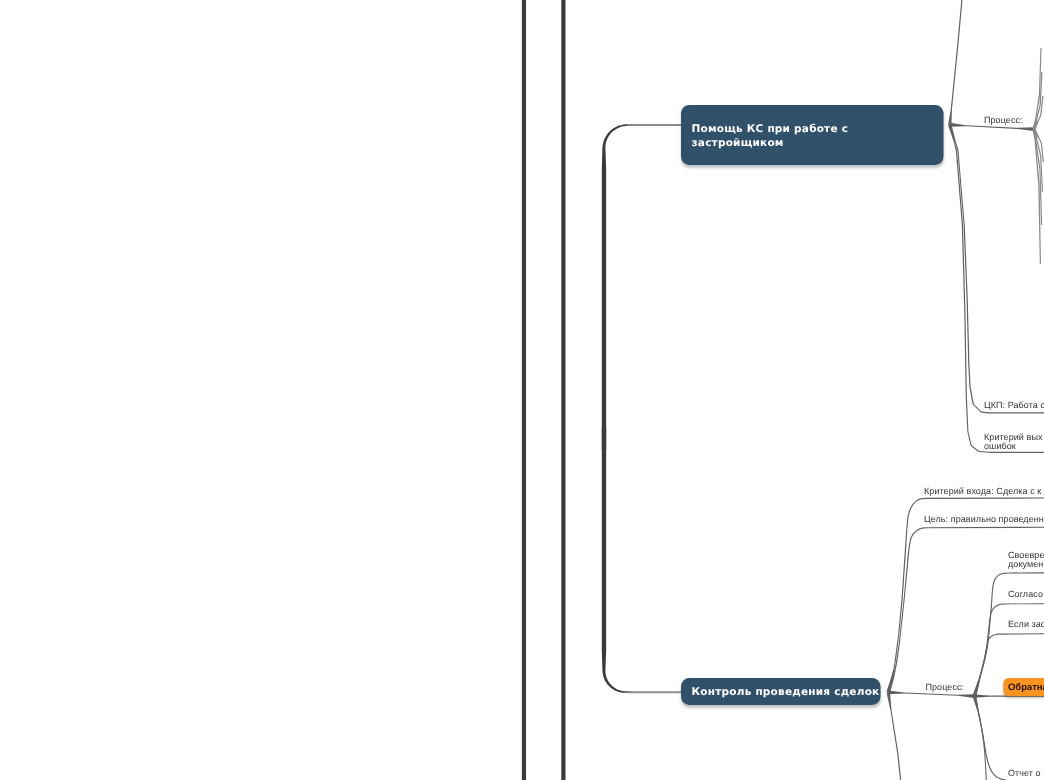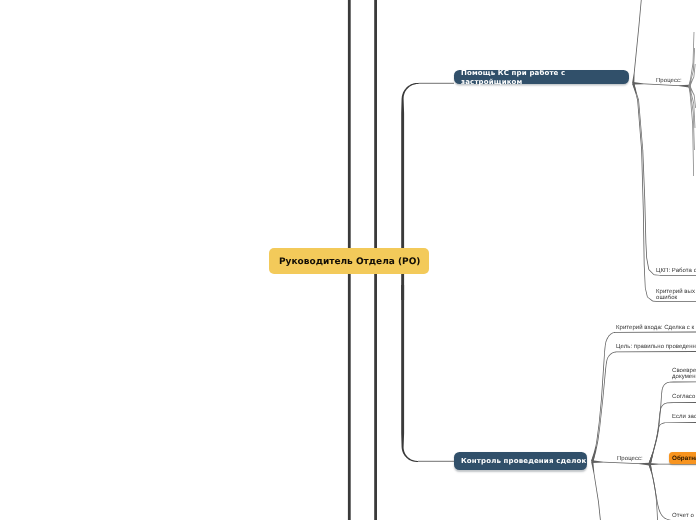--- a/index.html
+++ b/index.html
@@ -56,25 +56,22 @@
       <path fill="#606060" d="M591.1 461.8L593.5 473.1L593.7 473.9L598.1 502.1L600.2 522L601 522L598.9 502L594.4 473.8L594.3 473L593.3 461.4Z"></path>
       <path fill="#606060" d="M592.1 462.9L603.2 462.4L638.5 463.9L649.5 465.4L649.7 462.8L638.6 463.2L603.3 461.7L592.3 460.3Z"></path>
       <path fill="#606060" d="M650.7 464.4L653.7 451.9L656.1 443L657.1 439L658 434.9L658.8 430L659.7 422.4L661.3 404.2L661.9 394.4L662.3 391.4L662.4 390.2L662.6 389.5L662.7 388.8L662.9 388.1L663.2 387.4L663.5 386.7L663.8 386.1L664 385.8L664.4 385.2L664.9 384.6L665.2 384.4L665.7 383.9L666 383.7L666.7 383.4L667.3 383.1L667.7 383L668.4 382.8L669.1 382.6L669.8 382.5L673.6 382.4L696 382.3L696 381.5L673.6 381.6L669.8 381.8L669 381.9L668.2 382.1L667.4 382.3L667.1 382.4L666.3 382.7L665.6 383.1L665.3 383.4L664.7 383.9L664.4 384.1L663.9 384.7L663.4 385.4L663.2 385.7L662.8 386.4L662.5 387.1L662.2 387.9L662 388.6L661.8 389.4L661.7 390.1L661.5 391.3L661.2 394.3L660.5 404.2L659 422.3L658.1 429.9L657.2 434.7L656.4 438.8L655.4 442.9L653 451.6L648.5 463.8Z"></path>
       <path fill="#606060" d="M650.7 464.4L653.6 451.8L656 442.3L657.2 436.6L658.2 430.9L659.8 416.7L660.1 413.7L660.5 411.4L660.8 409.7L661 409.1L661.2 408.5L661.4 407.9L661.7 407.3L662 406.7L662.4 406.2L662.8 405.7L663 405.4L663.4 405L664 404.6L664.5 404.2L665.1 403.9L665.4 403.8L666 403.5L666.6 403.4L667.2 403.2L667.9 403.2L673.6 402.9L696 402.9L696 402.1L671.6 402.3L667.8 402.4L667.1 402.5L666.4 402.7L665.7 402.9L665.1 403.1L664.4 403.4L664.1 403.6L663.5 404L663 404.4L662.5 404.9L662 405.5L661.8 405.7L661.4 406.3L661 406.9L660.7 407.6L660.5 408.2L660.3 408.9L660.1 409.6L659.8 411.3L659.4 413.6L659.1 416.7L657.5 430.8L656.5 436.5L655.3 442.1L652.9 451.6L648.5 463.8Z"></path>
       <path fill="#606060" d="M650.7 464.4L653.5 451.6L656.8 438.9L658.3 430.9L658.6 429.2L658.9 428.1L659.1 427.2L659.4 426.4L659.5 426.2L659.9 425.7L660 425.5L660.4 425.1L660.6 424.9L661.1 424.6L661.8 424.1L662.3 423.9L662.8 423.7L663.7 423.4L664.2 423.3L664.8 423.2L665.3 423.1L696 422.9L696 422.1L665.3 422.4L664.7 422.4L664.1 422.6L663.2 422.8L662.6 423L662 423.2L661.4 423.5L661.2 423.7L660.7 424L660.2 424.4L659.9 424.6L659.5 425L659.3 425.3L659.1 425.6L658.9 425.8L658.8 426.1L658.6 426.4L658.4 427L658.2 427.9L657.9 429.1L657.5 431.4L655.9 439.6L652.7 451.7L648.5 463.8Z"></path>
       <path fill="#606060" d="M649.6 465.2L659 464.5L659.8 464.5L696 464.5L696 463.7L659.8 463.7L659 463.7L649.6 463Z"></path>
       <path fill="#606060" d="M648.5 464.4L651.5 473.6L651.6 474.1L653.1 480.9L654.1 486.2L654.9 491L655.5 495.8L656.1 501.1L656.8 512.4L657.2 522L658 522L657.5 512.3L656.8 501L656.3 495.7L655.7 490.9L654.9 486.1L653.9 480.8L652.4 473.9L652.3 473.4L650.7 463.8Z"></path>
       <path fill="#606060" d="M648.5 464.4L651.6 473.5L651.8 474L653 479.5L656.6 500L656.9 502L657.2 504L657.6 505.5L657.9 507L658.2 508L658.6 509.5L659.1 510.9L659.5 511.9L659.9 512.8L660.4 513.7L660.9 514.6L661.2 515.1L661.5 515.5L661.8 515.9L662.2 516.3L662.5 516.7L662.9 517.1L663.7 517.8L664.5 518.4L665 518.7L665.4 518.9L665.9 519.1L666.9 519.6L667.9 519.9L668.8 520.2L669.9 520.4L670.9 520.6L672.4 520.8L678 521.4L678 520.6L672.5 520.1L671 519.9L670 519.7L669 519.4L668.1 519.2L667.1 518.9L666.2 518.5L665.8 518.3L665.3 518L664.9 517.8L664.1 517.2L663.4 516.6L663.1 516.2L662.7 515.8L662.4 515.5L662.1 515.1L661.8 514.7L661.6 514.2L661.1 513.4L660.6 512.5L660.2 511.6L659.8 510.6L659.3 509.2L658.9 507.8L658.7 506.8L658.3 505.3L658 503.9L657.6 501.9L657.3 499.9L653.7 479.3L652.5 473.9L650.7 463.8Z"></path>
   </svg>
 
-  <div class="node n-root" style="left:269px;top:248.3px;width:159.8px;height:25.3px;padding-left:10.3px;padding-top:1.6px;">
-    <span>Руководитель Отдела (РО)</span>
-  </div>
 
-  <div class="node n-branch" style="left:454px;top:70.2px;width:175.4px;height:14px;padding-left:6.8px;padding-top:2px;">
+  <div class="node n-branch" style="left:454px;top:70.2px;width:175.4px;height:40px;padding-left:6.8px;padding-top:2px;">
     <span>Помощь КС при работе с
 застройщиком</span>
   </div>
 
   <div class="node n-branch" style="left:454px;top:452.4px;width:133px;height:17.8px;padding-left:7px;">
     <span>Контроль проведения сделок</span>
   </div>
 
   <div class="node n-orange" style="left:668.6px;top:451.7px;width:42px;height:11.9px;padding-left:3.3px;padding-top:2.6px;">
     <span>Обратна</span>

